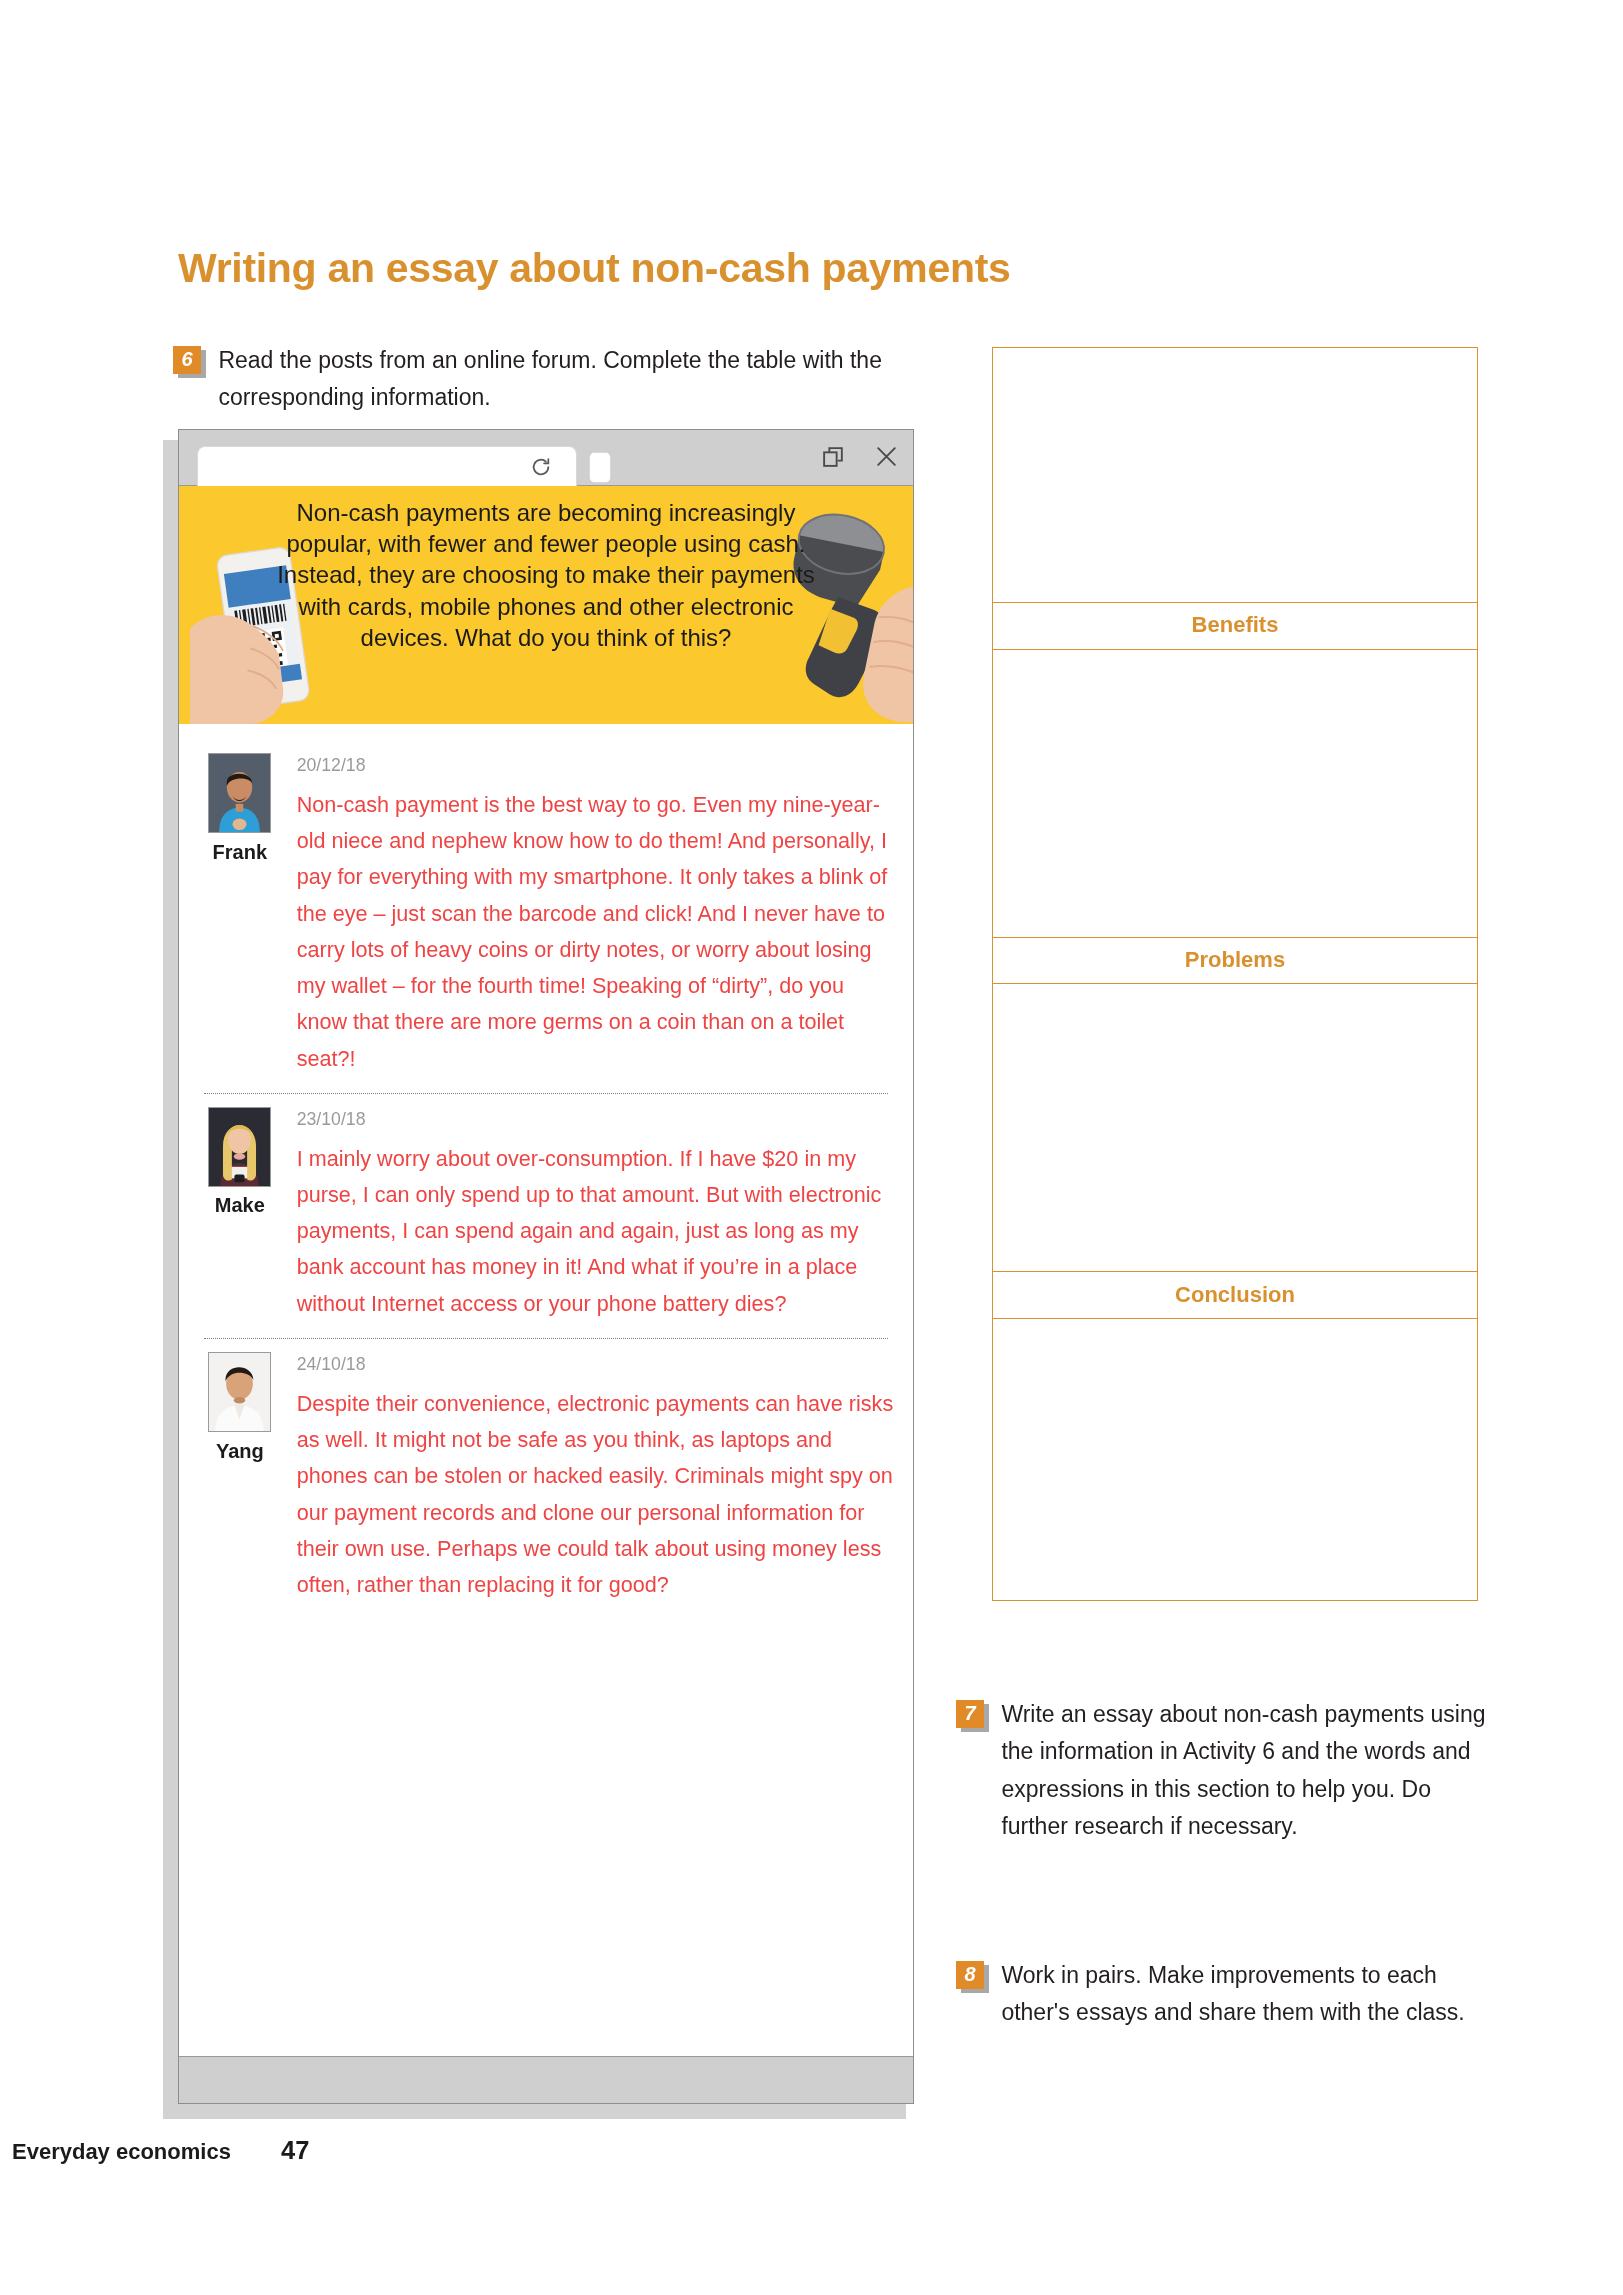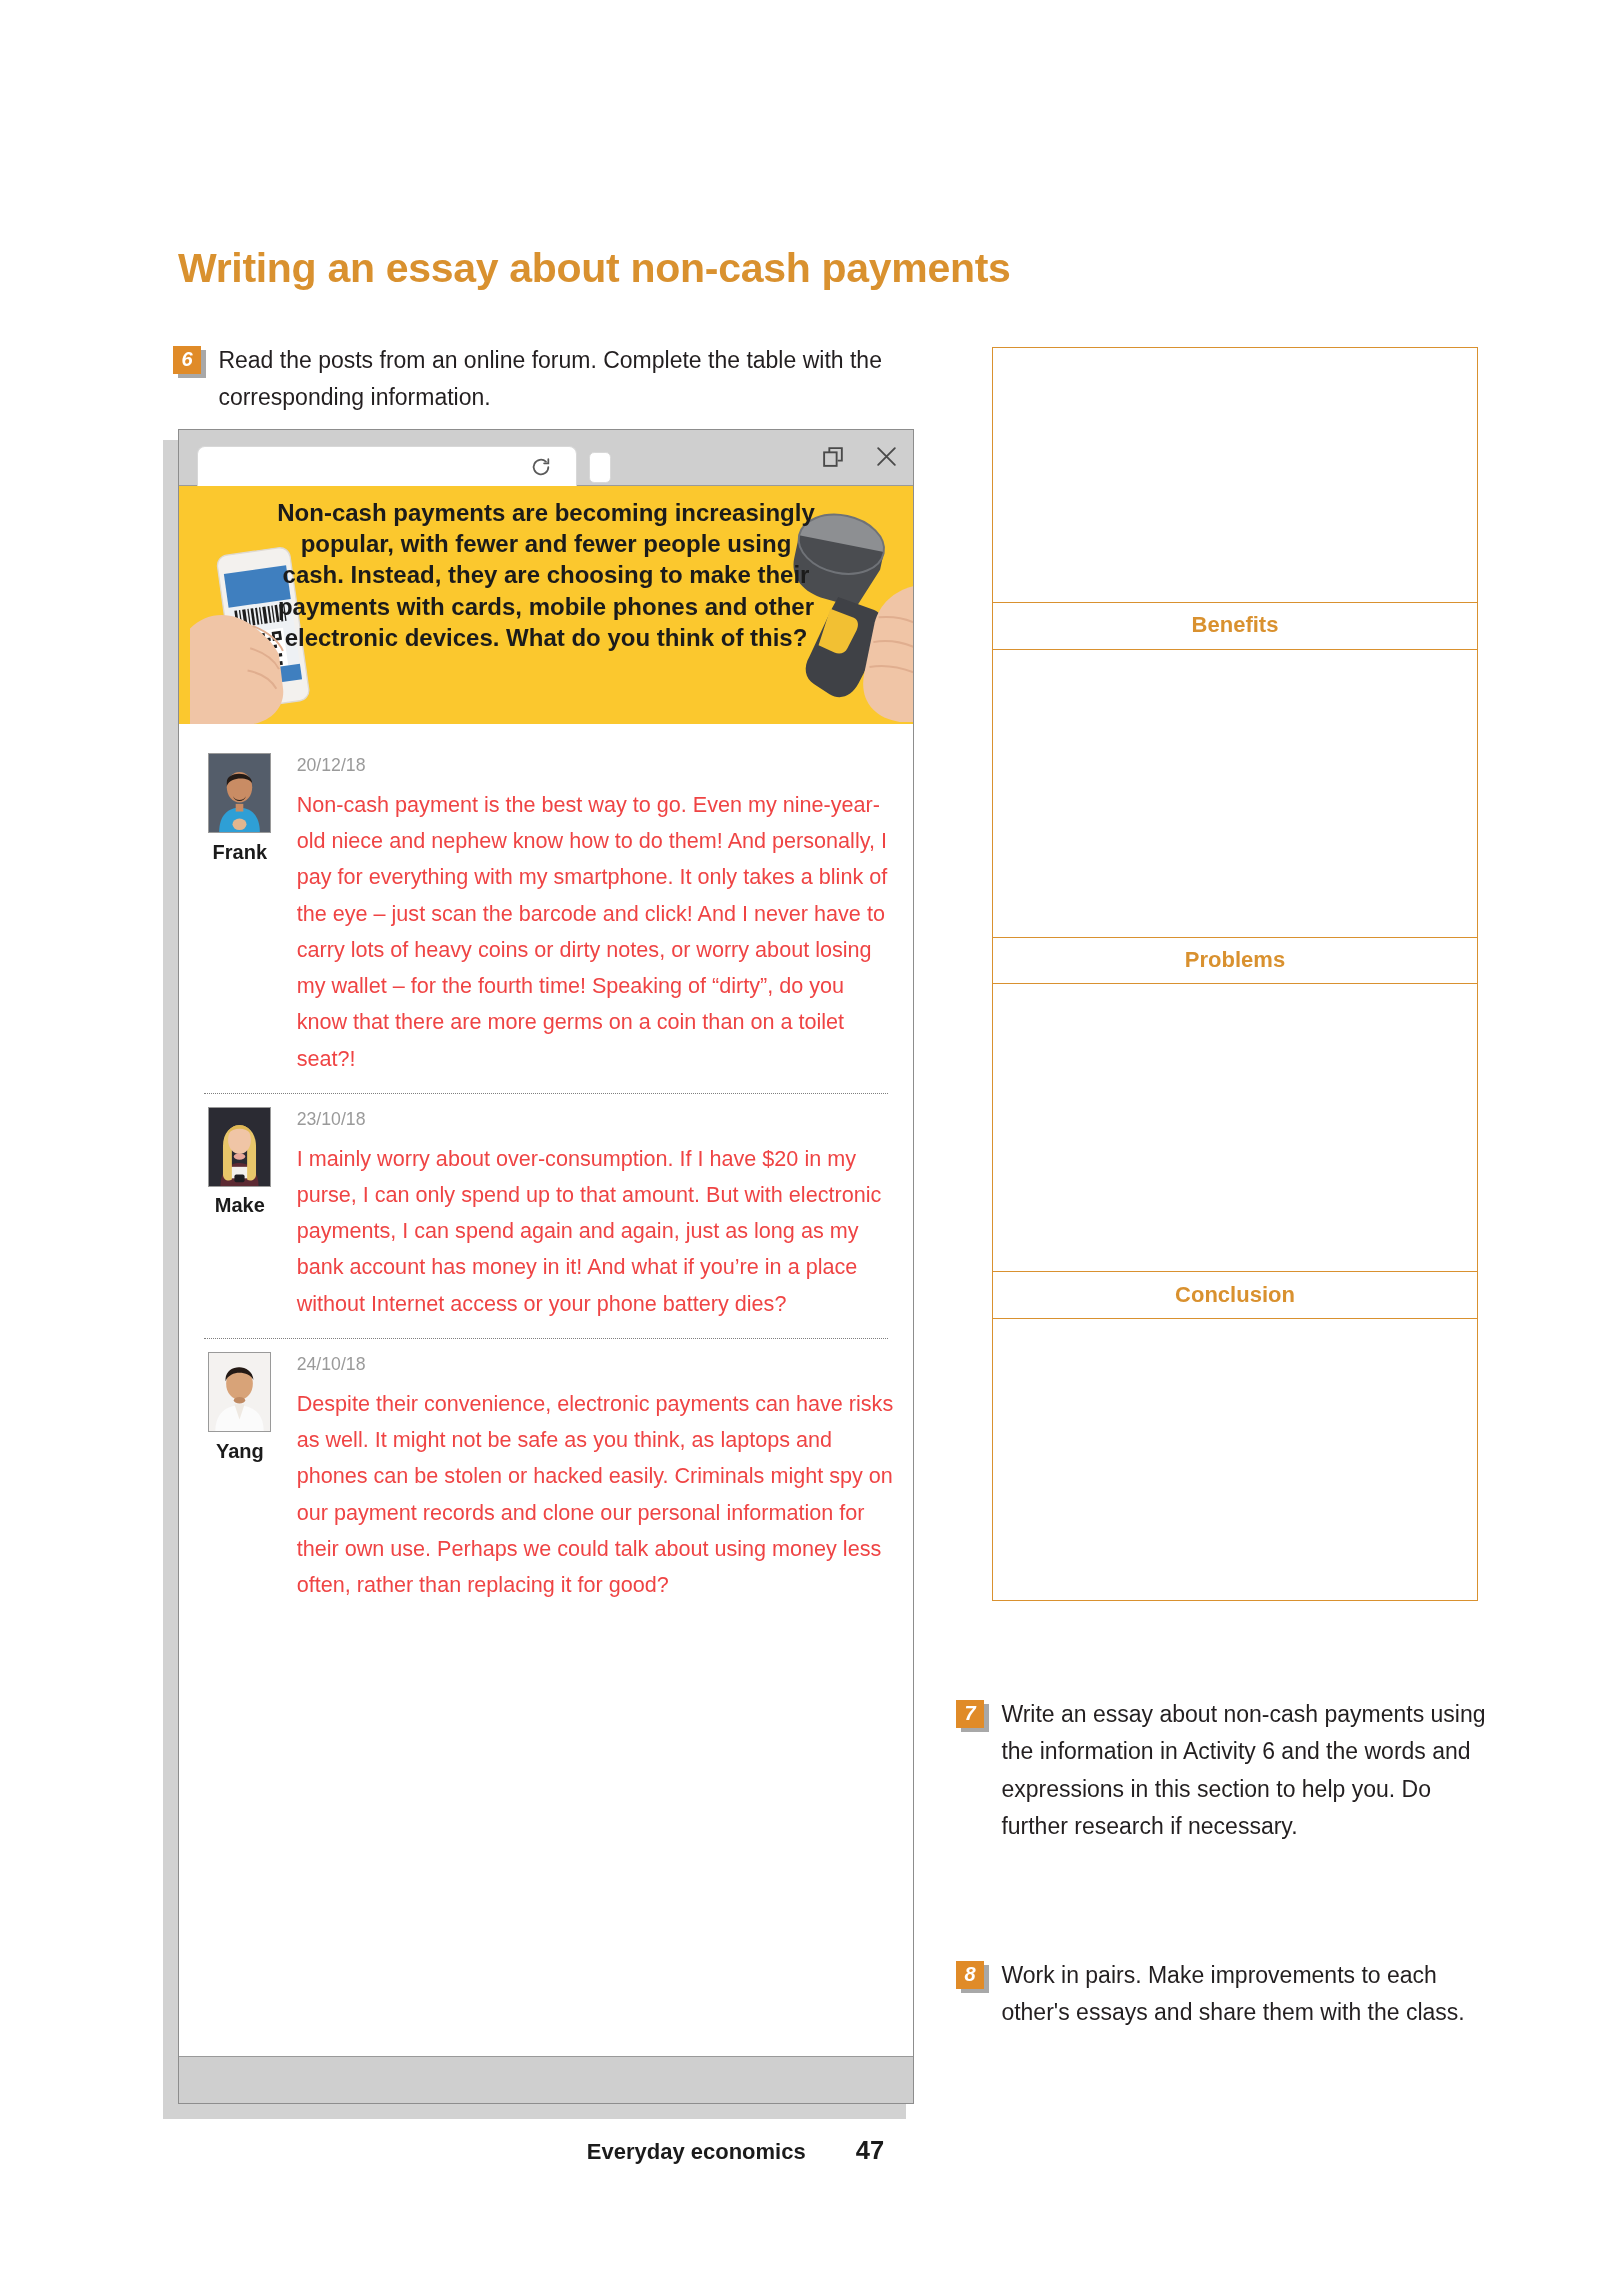--- a/index.html
+++ b/index.html
@@ -69,21 +69,21 @@
   .win-btns{ position:absolute; right:14.4px; top:14.4px; display:flex; gap:27.5px; align-items:center; }
   .win-icon{ width:25px; height:25px; color:#4a4a4a; }
 
   
   .banner{
     position:relative; height:238px; background:#fbc82e; overflow:hidden;
   }
   .banner-text{
     position:absolute; left:0; right:0; top:10.5px;
     text-align:center; font-size:24px; line-height:1.31;
-    color:#1b1b1b; font-weight:700; padding:0 98px; box-sizing:border-box;
+    color:#1b1b1b; font-weight:400; padding:0 98px; box-sizing:border-box;
     z-index:3;
   }
   
   .phone-hand{ position:absolute; left:10.5px; bottom:-11.8px; width:157px; height:203px; z-index:2; }
   
   .scanner{ position:absolute; right:-9.2px; top:19.6px; width:164px; height:216px; z-index:2; }
 
   
   .posts{ padding:15.7px 18.3px 0 18.3px; }
   .post{ display:flex; gap:14.4px; padding:13px 0 10.5px 0; }
@@ -116,21 +116,21 @@
     text-align:center; font-size:22px; font-weight:700; color:#d9912f;
     padding:9.2px 0 10.5px 0;
     border-bottom:1.3px solid #d9912f;
   }
   .tbl .cell{ border-bottom:1.3px solid #d9912f; }
   .tbl .cell.last{ border-bottom:none; }
 
   
   .foot{
     position:absolute; left:0; right:0; top:2136px;
-    text-align:center; padding-right:164px;
+    text-align:left; padding-right:164px;
     font-size:22px; font-weight:700; color:#1b1b1b;
   }
   .foot .pnum{ display:inline-block; margin-left:44px; font-size:25.5px; }
 </style>
 </head>
 <body>
 
 <div class="page">
 
   <div class="page-title">Writing an essay about non-cash payments</div>

